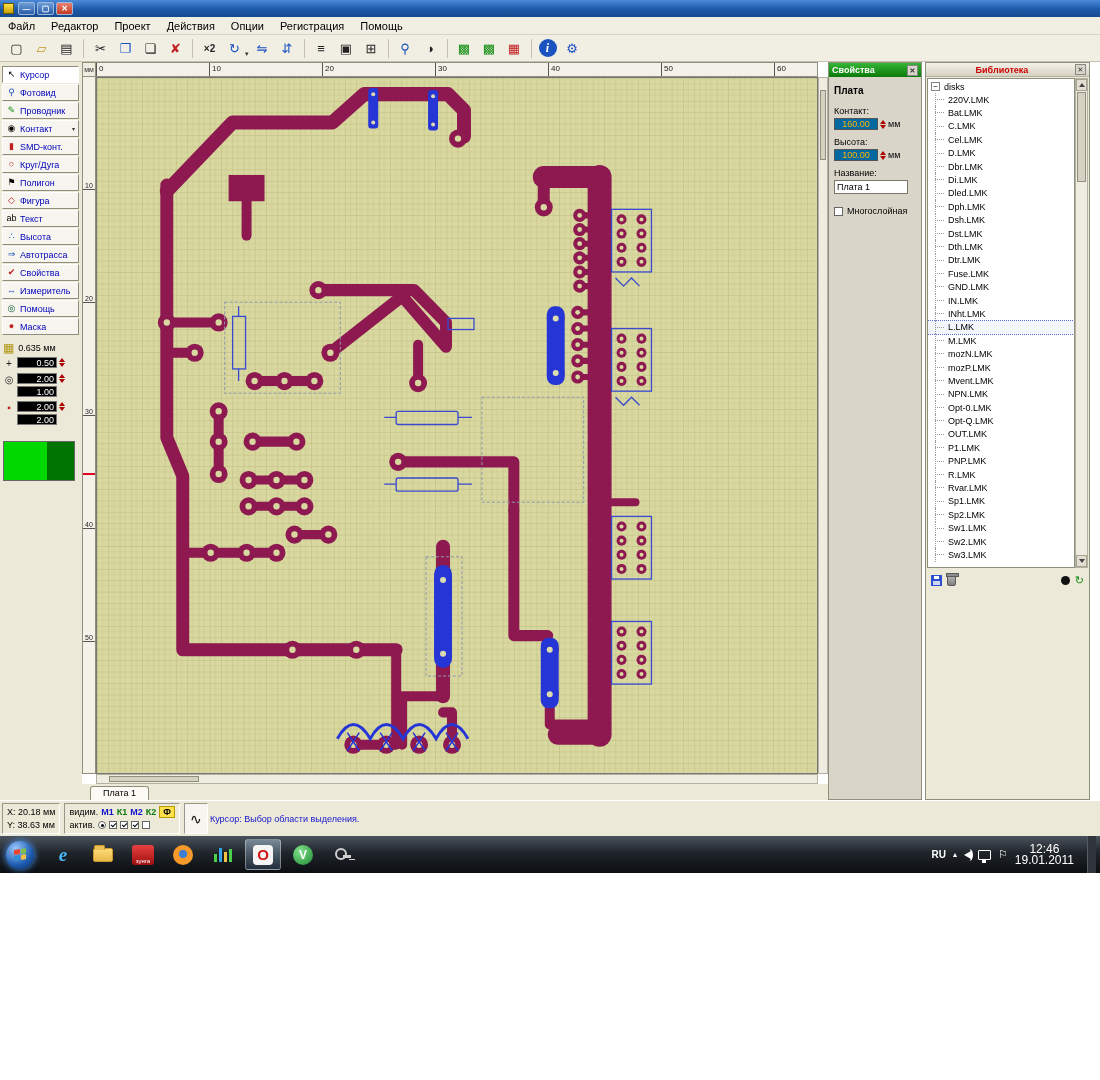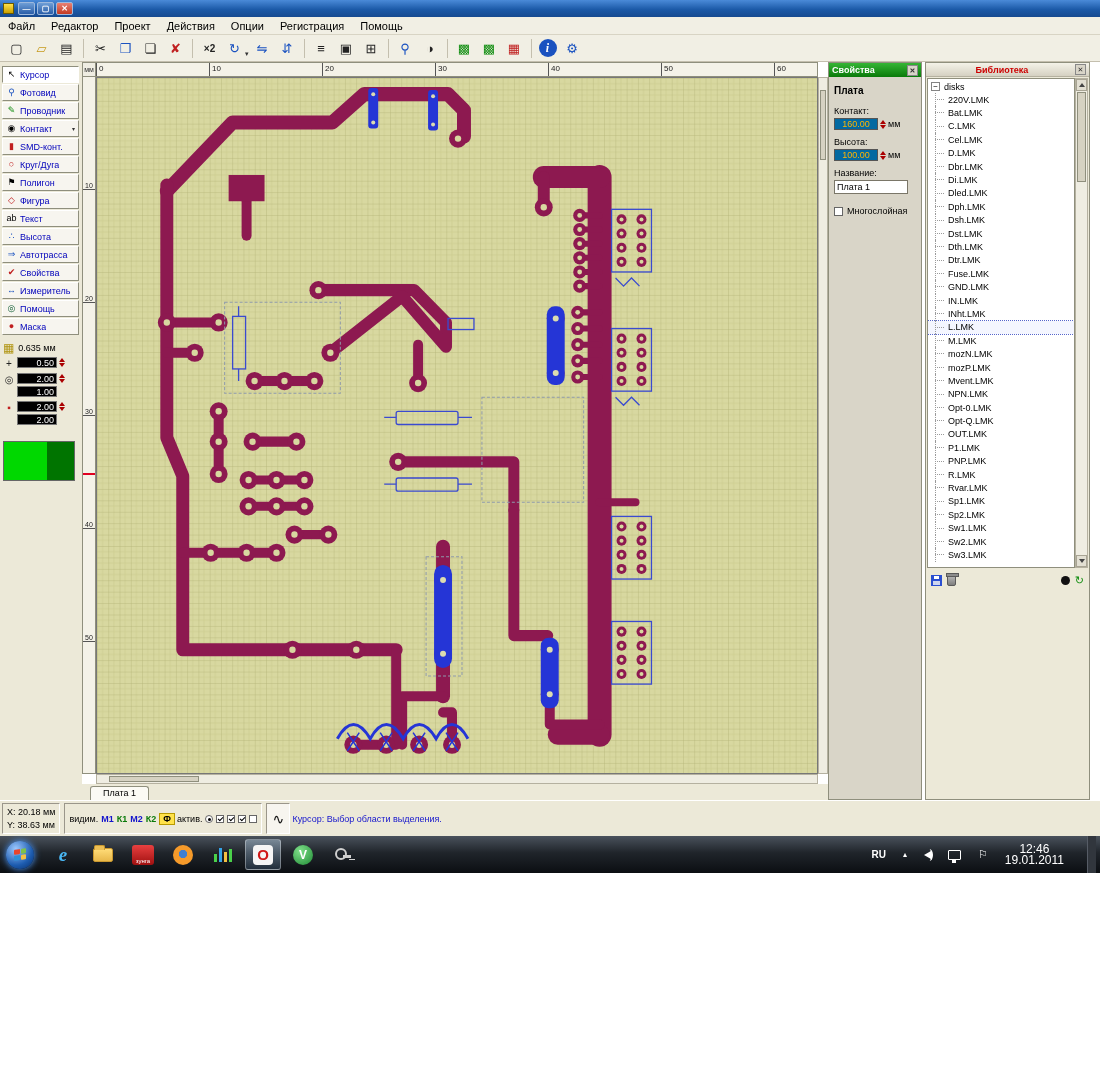--- a/index.html
+++ b/index.html
@@ -106,21 +106,21 @@
   .refresh-icon{color:#0a8a0a;font-size:11px;line-height:11px}
   .lib-preview{position:absolute;top:540px;left:1px;right:1px;bottom:2px;background:#fff}
   .preview-board{position:absolute;left:2px;top:6px;right:2px;bottom:2px;background:#dadaa4;border:1px solid #c4c48a}
   .preview-board svg{width:100%;height:100%;display:block}
   .preview-hint{position:absolute;left:0;right:0;bottom:6px;text-align:center;font-size:8px;color:#bdbd93}
 
   
   .status{position:absolute;top:800px;left:0;width:1100px;height:36px;background:#ece9d8;border-top:1px solid #fff;display:flex;align-items:stretch;font-size:9px;color:#000}
   .s-box{border:1px solid;border-color:#9a968a #fff #fff #9a968a;margin:2px;padding:2px 4px;background:#ece9d8}
   .coords div{line-height:13px;white-space:nowrap}
-  .layerbox{display:flex;flex-direction:row;justify-content:flex-start;gap:2px}
+  .layerbox{display:flex;flex-direction:column;justify-content:flex-start;gap:2px}
   .lrow{display:flex;align-items:center;gap:3px}
   .lay{font-weight:bold;font-size:9px}
   .l-m1,.l-m2{color:#1414cc}.l-k1,.l-k2{color:#0a7a0a}
   .l-f{background:#ffe24a;color:#000;padding:0 3px;border:1px solid #b89a00}
   .mini-check{width:8px;height:8px;border:1px solid #666;background:#fff;position:relative}
   .mini-check.on::before{content:"";position:absolute;left:1px;top:1px;width:4px;height:2px;border-left:1.5px solid #000;border-bottom:1.5px solid #000;transform:rotate(-45deg)}
   .mini-radio{width:8px;height:8px;border:1px solid #666;border-radius:50%;background:#fff;position:relative}
   .mini-radio.on::before{content:"";position:absolute;left:2px;top:2px;width:3px;height:3px;border-radius:50%;background:#000}
   .wave-btn{width:24px;display:flex;align-items:center;justify-content:center;font-size:14px;color:#111;background:#f7f5ef}
   .hintbox{flex:1;display:flex;align-items:center;color:#1414cc}
@@ -143,21 +143,21 @@
   .mix-icon i{width:3px}
   .mix-icon i:nth-child(1){height:8px;background:#4ad14a}
   .mix-icon i:nth-child(2){height:14px;background:#35a3e8}
   .mix-icon i:nth-child(3){height:10px;background:#f5c142}
   .mix-icon i:nth-child(4){height:13px;background:#4ad14a}
   .opera-icon{width:20px;height:20px;background:#f5f5f5;border-radius:4px;color:#d01818;font-weight:bold;font-size:15px;display:flex;align-items:center;justify-content:center}
   .v-icon{width:20px;height:20px;border-radius:50%;background:radial-gradient(circle at 35% 30%,#7fe08a,#1f8a34);color:#fff;font-weight:bold;font-size:12px;display:flex;align-items:center;justify-content:center}
   .key-icon{width:18px;height:18px;position:relative}
   .key-icon::before{content:"";position:absolute;left:1px;top:2px;width:8px;height:8px;border:2.5px solid #cfcfcf;border-radius:50%}
   .key-icon::after{content:"";position:absolute;left:9px;top:9px;width:8px;height:3px;background:#cfcfcf;box-shadow:5px 3px 0 -1px #cfcfcf}
-  .tray{margin-left:auto;display:flex;align-items:center;gap:17px;color:#fff;padding-right:4px}
+  .tray{margin-left:auto;display:flex;align-items:center;gap:7px;color:#fff;padding-right:4px}
   .ru-label{font-size:10px;font-weight:bold}
   .chev{font-size:8px}
   .vol-icon{width:0;height:0;border-top:4px solid transparent;border-bottom:4px solid transparent;border-right:7px solid #fff;position:relative}
   .vol-icon::after{content:"";position:absolute;left:2px;top:-6px;width:5px;height:12px;border-right:2px solid #fff;border-radius:50%}
   .mon-icon{width:13px;height:10px;border:1.5px solid #fff;border-radius:1px;position:relative}
   .mon-icon::after{content:"";position:absolute;left:3px;bottom:-4px;width:4px;height:2.5px;background:#fff}
   .flag-glyph{font-size:11px}
   .clock{font-size:12px;line-height:11px;text-align:center}
   .show-desktop{width:9px;height:37px;background:#31363d;border-left:1px solid #565c66;margin-left:6px}
 </style>

